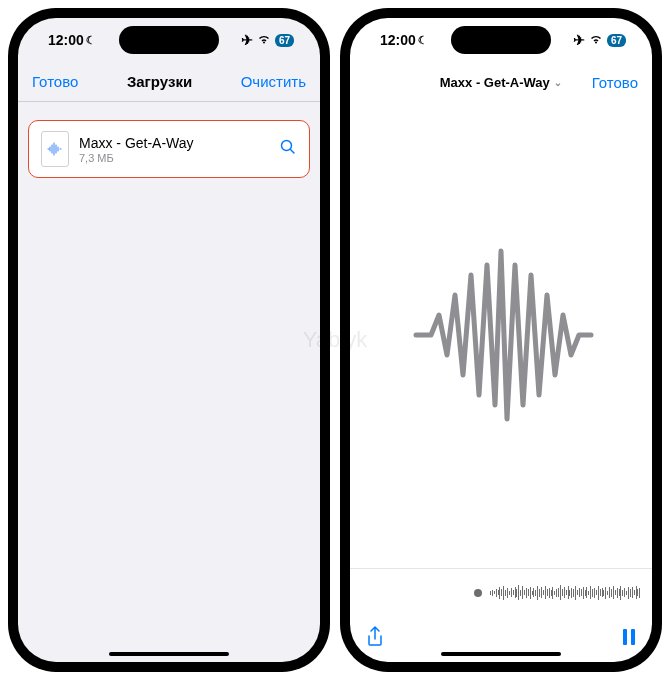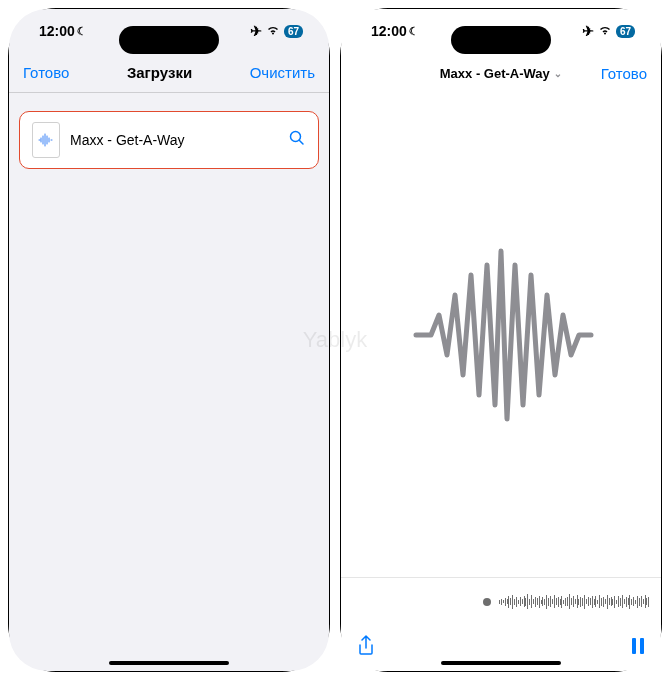--- a/index.html
+++ b/index.html
@@ -20,21 +20,21 @@
       font-size: 22px;
       font-weight: 400;
       pointer-events: none;
       z-index: 100;
     }
     .phone {
       width: 322px;
       height: 664px;
       background: #000;
       border-radius: 48px;
-      padding: 1px;
+      padding: 10px;
       position: relative;
     }
     .phone::before {
       content: '';
       position: absolute;
       top: 18px;
       left: 50%;
       transform: translateX(-50%);
       width: 100px;
       height: 28px;
@@ -200,20 +200,21 @@
     </div>
     <div class="downloads-list">
       <div class="download-item">
         <div class="file-icon">
           <svg width="16" height="14" viewBox="0 0 16 14">
               <path d="M1 7h1M3 5v4M5 3v8M7 1v12M9 3v8M11 5v4M13 7h1" stroke="#3b82f6" stroke-width="1" stroke-linecap="round"></path>
             </svg>
         </div>
         <div class="file-info">
           <div class="file-name">Maxx - Get-A-Way</div>
+          <div class="file-size">7,3 МБ</div>
         </div>
         <span class="search-icon">
           <svg width="18" height="18" viewBox="0 0 18 18">
               <circle cx="7.5" cy="7.5" r="5" stroke="#007aff" stroke-width="1.5" fill="none"></circle>
               <line x1="11.5" y1="11.5" x2="15" y2="15" stroke="#007aff" stroke-width="1.5" stroke-linecap="round"></line>
             </svg>
         </span>
       </div>
     </div>
     <div class="home-indicator"></div>

